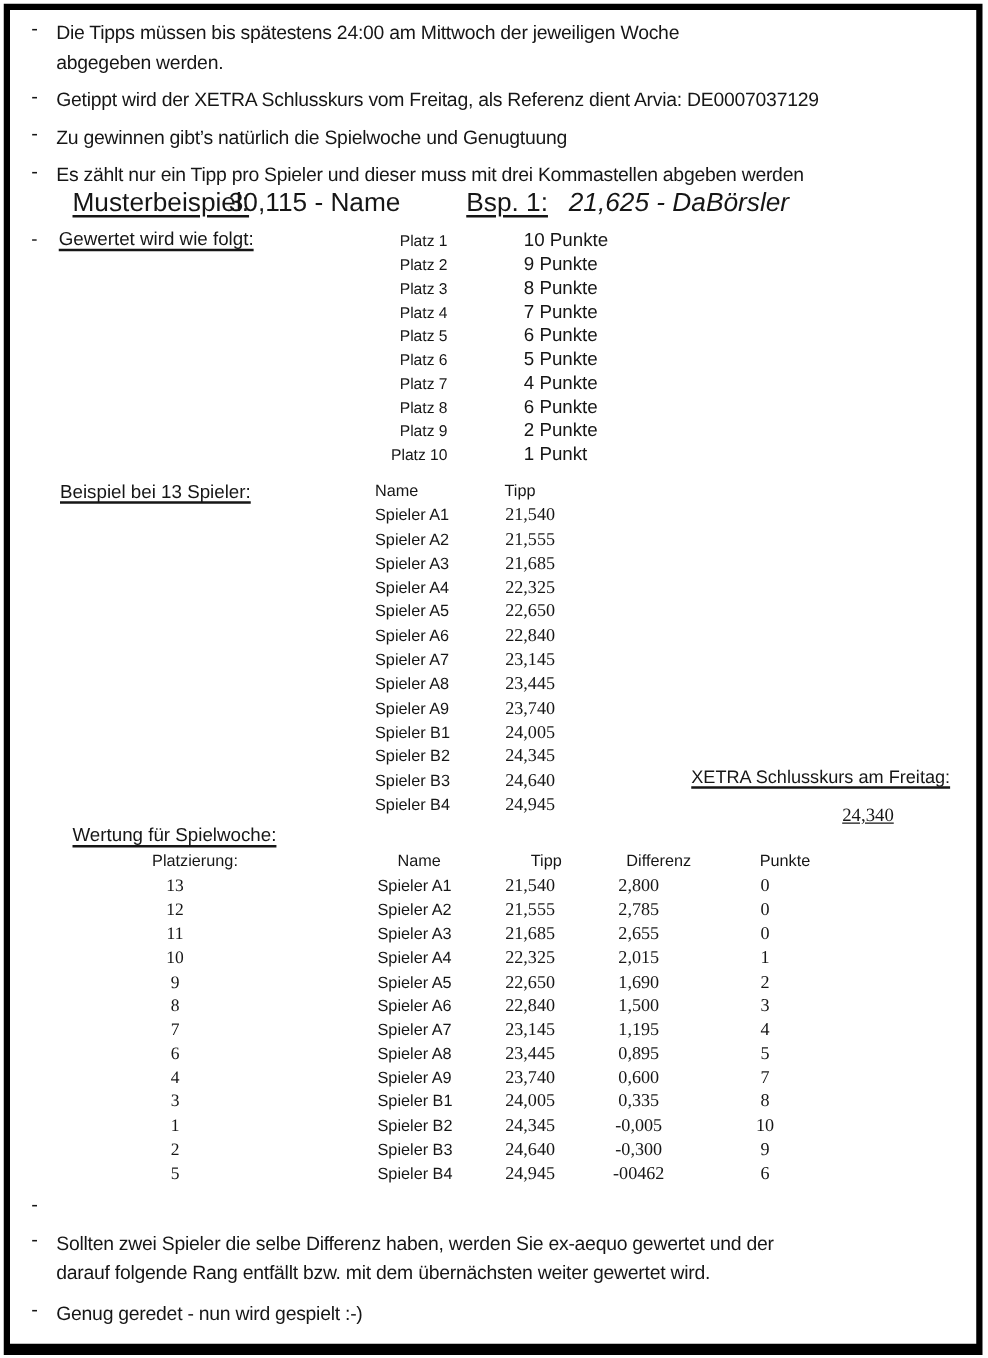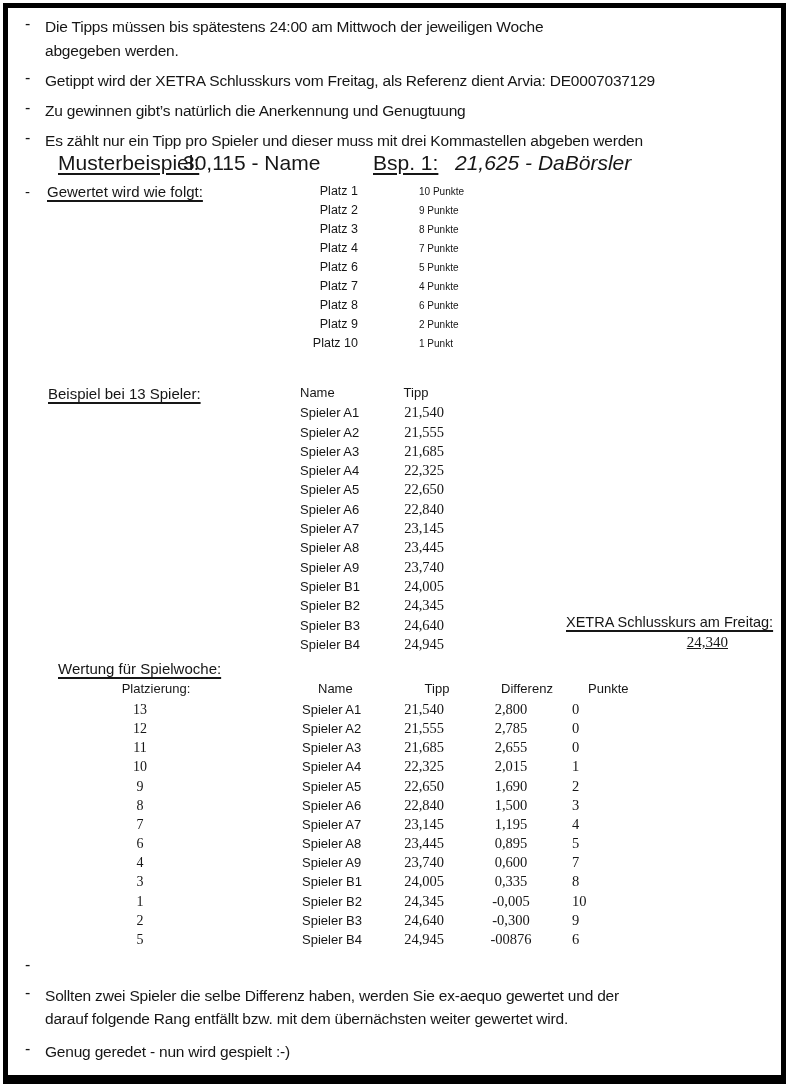--- a/index.html
+++ b/index.html
@@ -41,46 +41,46 @@
   .m-value2 { left: 455px; font-style: italic; }
 
   
   .gewertet { position: absolute; top: 183px; left: 25px; display: flex; font-size: 15px; }
   .gewertet .dash { width: 22px; flex: none; }
 
   
   .platz-table { position: absolute; top: 184px; left: 0; }
   .platz-row { display: flex; height: 19px; align-items: baseline; gap: 44px; }
   .platz-label { margin-left: 300px; width: 58px; text-align: right; font-size: 12.5px; }
-  .platz-value { margin-left: 17px; font-size: 10px; }
+  .platz-value { margin-left: 17px; font-size: 15px; }
 
   
   .beispiel-heading { position: absolute; top: 385px; left: 48px; font-size: 15px; }
   .beispiel-table { position: absolute; top: 385px; left: 0; }
   .bsp-row { display: flex; height: 19.3px; align-items: baseline; }
   .bsp-name { margin-left: 300px; width: 88px; font-size: 13px; }
   .bsp-tipp { width: 56px; text-align: right; font-size: 14.5px; }
   .bsp-head .bsp-name { font-size: 13px; }
   .bsp-head .bsp-tipp { text-align: center; font-family: "Liberation Sans", sans-serif; font-size: 13px; }
 
   
-  .xetra { position: absolute; top: 613px; left: 566px; width: 218px; text-decoration: underline; }
+  .xetra { position: absolute; top: 613px; left: 553px; width: 218px; text-decoration: underline; }
   .xetra-heading { font-size: 14.5px; white-space: nowrap; display: inline-block; }
-  .xetra-value { margin-top: 3px; text-align: right; padding-right: 56px; font-size: 15px; }
+  .xetra-value { margin-top: 14px; text-align: right; padding-right: 56px; font-size: 15px; }
 
   
   .wertung-heading { position: absolute; top: 660px; left: 58px; font-size: 15px; }
   .wertung-table { position: absolute; top: 681px; left: 0; width: 100%; }
   .w-row { display: flex; height: 19.2px; align-items: baseline; }
   .w-head { height: 19.8px; font-size: 13px; padding-left: 16px; }
   .w-c1 { margin-left: 60px; width: 160px; text-align: center; }
   .w-c2 { margin-left: 82px; width: 86px; }
   .w-c3 { margin-left: 10px; width: 46px; text-align: right; }
   .w-c4 { margin-left: 17px; width: 100px; text-align: center; }
-  .w-c5 { margin-left: 11px; width: 80px; }
+  .w-c5 { margin-left: 11px; width: 80px; text-align: center; }
   .w-row:not(.w-head) .w-c1 { font-family: "Liberation Serif", serif; font-size: 14px; }
   .w-row:not(.w-head) .w-c2 { font-size: 13px; }
   .w-row:not(.w-head) .w-c3,
   .w-row:not(.w-head) .w-c4,
   .w-row:not(.w-head) .w-c5 { font-family: "Liberation Serif", serif; font-size: 14.5px; }
   .w-head .w-c3 { text-align: center; }
 </style>
 </head>
 <body>
 
@@ -94,21 +94,21 @@
 abgegeben werden.</span>
     </div>
 
     <div class="bullet">
       <span class="dash">-</span>
       <span class="btext">Getippt wird der XETRA Schlusskurs vom Freitag, als Referenz dient Arvia: DE0007037129</span>
     </div>
 
     <div class="bullet">
       <span class="dash">-</span>
-      <span class="btext">Zu gewinnen gibt’s natürlich die Anerkennung und Genugtuung</span>
+      <span class="btext">Zu gewinnen gibt’s natürlich die Spielwoche und Genugtuung</span>
     </div>
 
     <div class="bullet">
       <span class="dash">-</span>
       <span class="btext">Es zählt nur ein Tipp pro Spieler und dieser muss mit drei Kommastellen abgeben werden</span>
     </div>
   </section>
 
 <div class="muster-row">
   <span class="m-label1 u">Musterbeispiel:</span>
@@ -137,20 +137,24 @@
     <div class="platz-row">
       <span class="platz-label">Platz 3</span>
       <span class="platz-value">8 Punkte</span>
     </div>
 
     <div class="platz-row">
       <span class="platz-label">Platz 4</span>
       <span class="platz-value">7 Punkte</span>
     </div>
 
+    <div class="platz-row">
+      <span class="platz-label">Platz 5</span>
+      <span class="platz-value">6 Punkte</span>
+    </div>
 
     <div class="platz-row">
       <span class="platz-label">Platz 6</span>
       <span class="platz-value">5 Punkte</span>
     </div>
 
     <div class="platz-row">
       <span class="platz-label">Platz 7</span>
       <span class="platz-value">4 Punkte</span>
     </div>
@@ -352,21 +356,21 @@
       <span class="w-c2">Spieler B3</span>
       <span class="w-c3">24,640</span>
       <span class="w-c4">-0,300</span>
       <span class="w-c5">9</span>
     </div>
 
     <div class="w-row">
       <span class="w-c1">5</span>
       <span class="w-c2">Spieler B4</span>
       <span class="w-c3">24,945</span>
-      <span class="w-c4">-00876</span>
+      <span class="w-c4">-00462</span>
       <span class="w-c5">6</span>
     </div>
   </div>
 
 <section class="rules rules-bottom">
 
     <div class="bullet">
       <span class="dash">-</span>
     </div>
 

